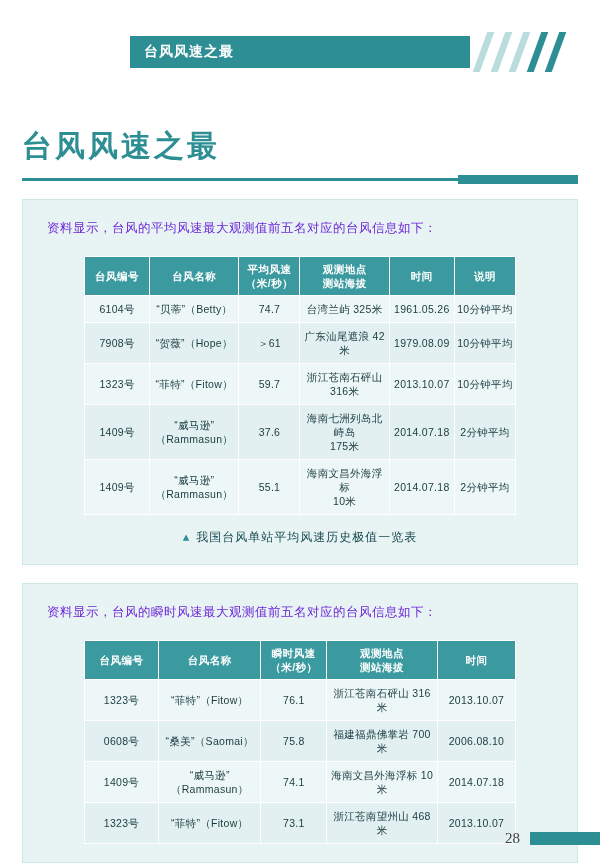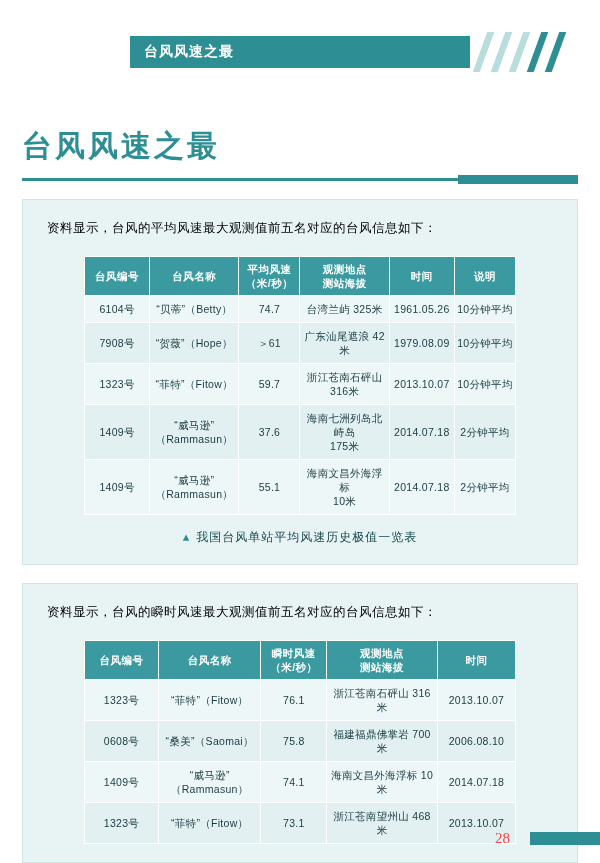--- a/index.html
+++ b/index.html
@@ -105,21 +105,21 @@
 
   
   .panel {
     margin: 18px 22px 0 22px;
     background: #e8f4f4;
     border: 1px solid #cfe6e6;
     padding: 14px 10px 18px 10px;
   }
   .panel-lead {
     font-size: 12.5px;
-    color: #000000;
+    color: #6d28d9;
     letter-spacing: 0.5px;
     padding: 4px 8px 0 14px;
     line-height: 20px;
   }
 
   
   .table-wrap {
     margin: 18px auto 0 auto;
     width: 432px;
   }
@@ -170,22 +170,22 @@
   
   .footer {
     position: absolute;
     right: 0;
     bottom: 16px;
     display: flex;
     align-items: center;
   }
   .page-num {
     font-size: 15px;
-    color: #ef4444;
-    margin-right: 20px;
+    color: #404040;
+    margin-right: 10px;
     font-family: "Liberation Serif", serif;
   }
   .footer-bar {
     width: 70px;
     height: 13px;
     background: #2d8e94;
   }
 </style>
 </head>
 <body>

